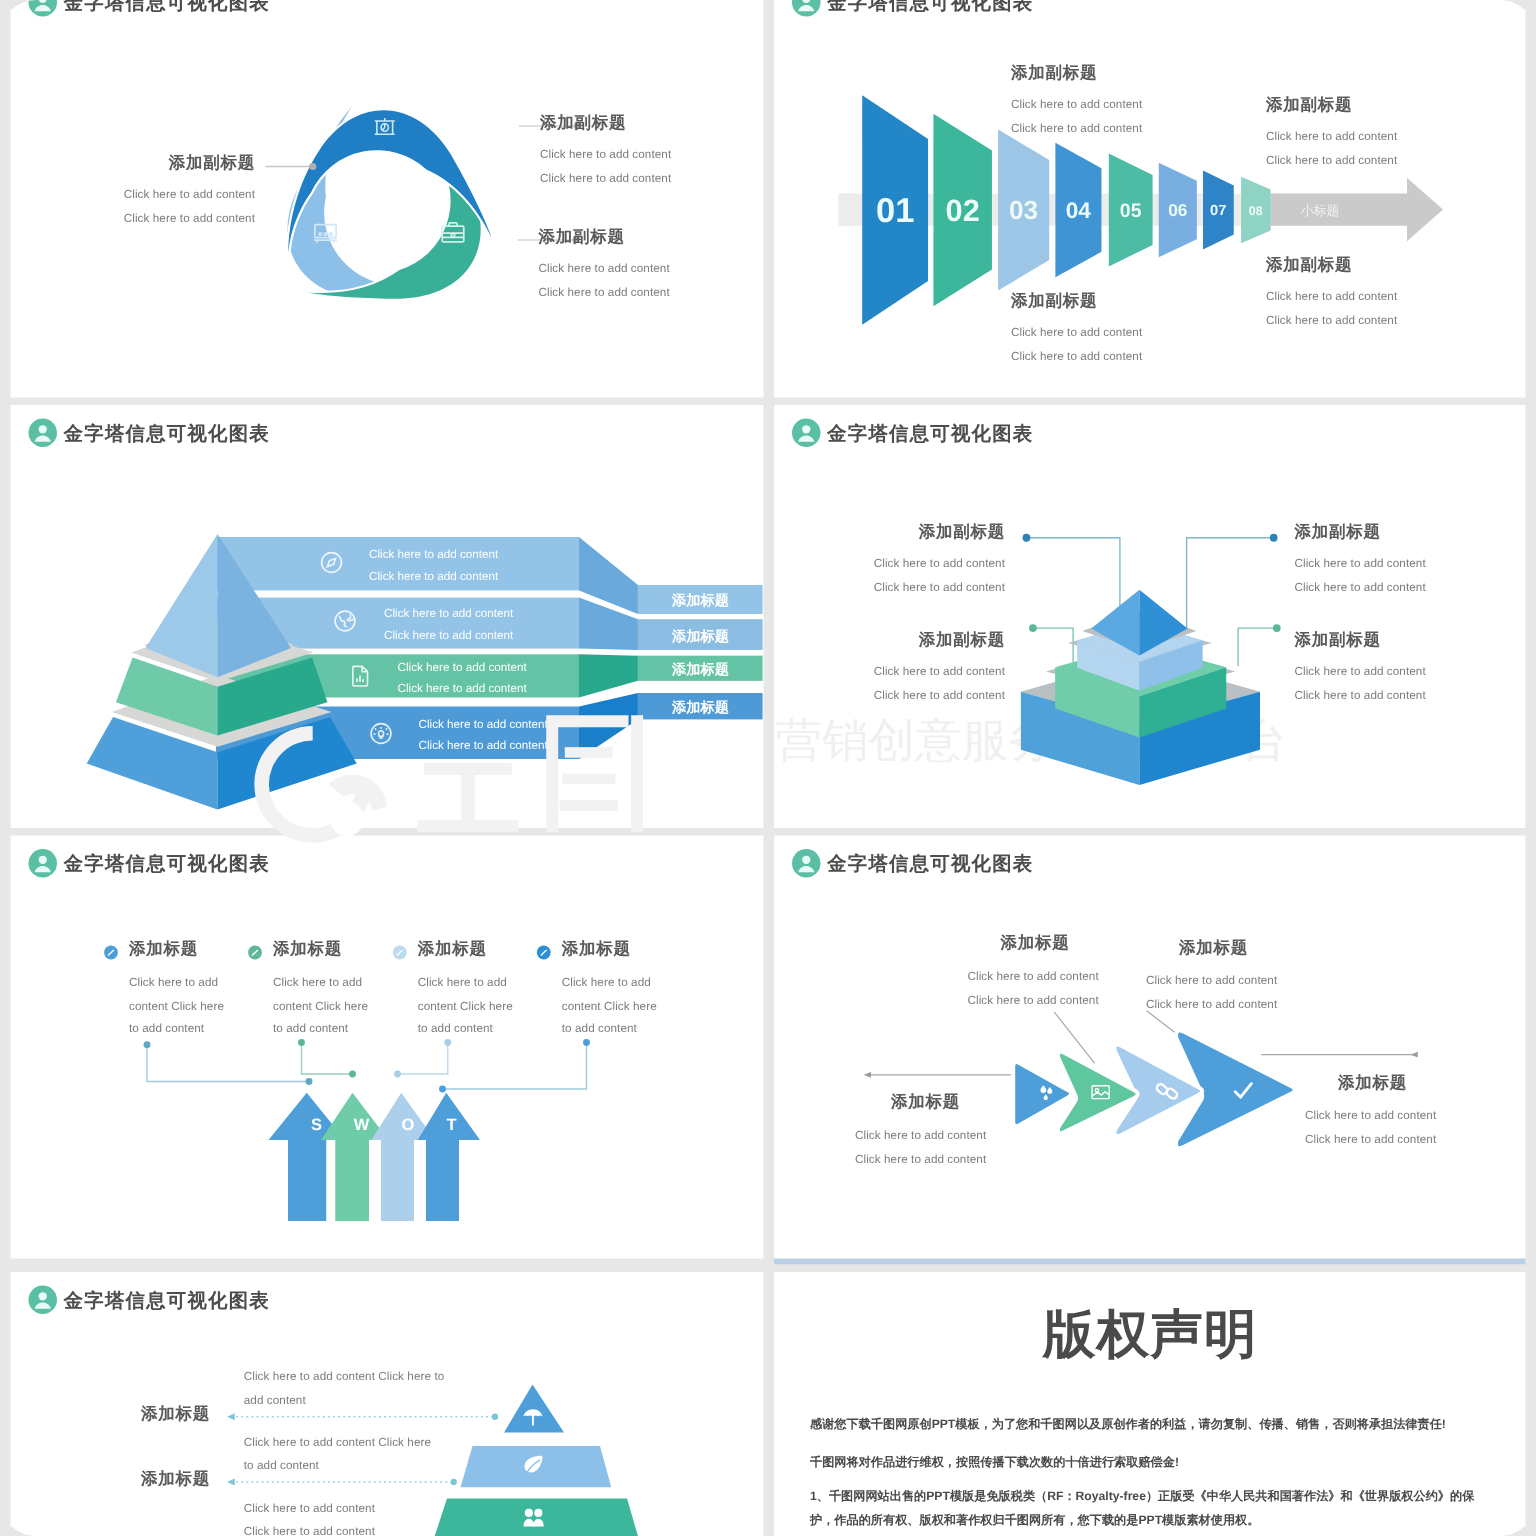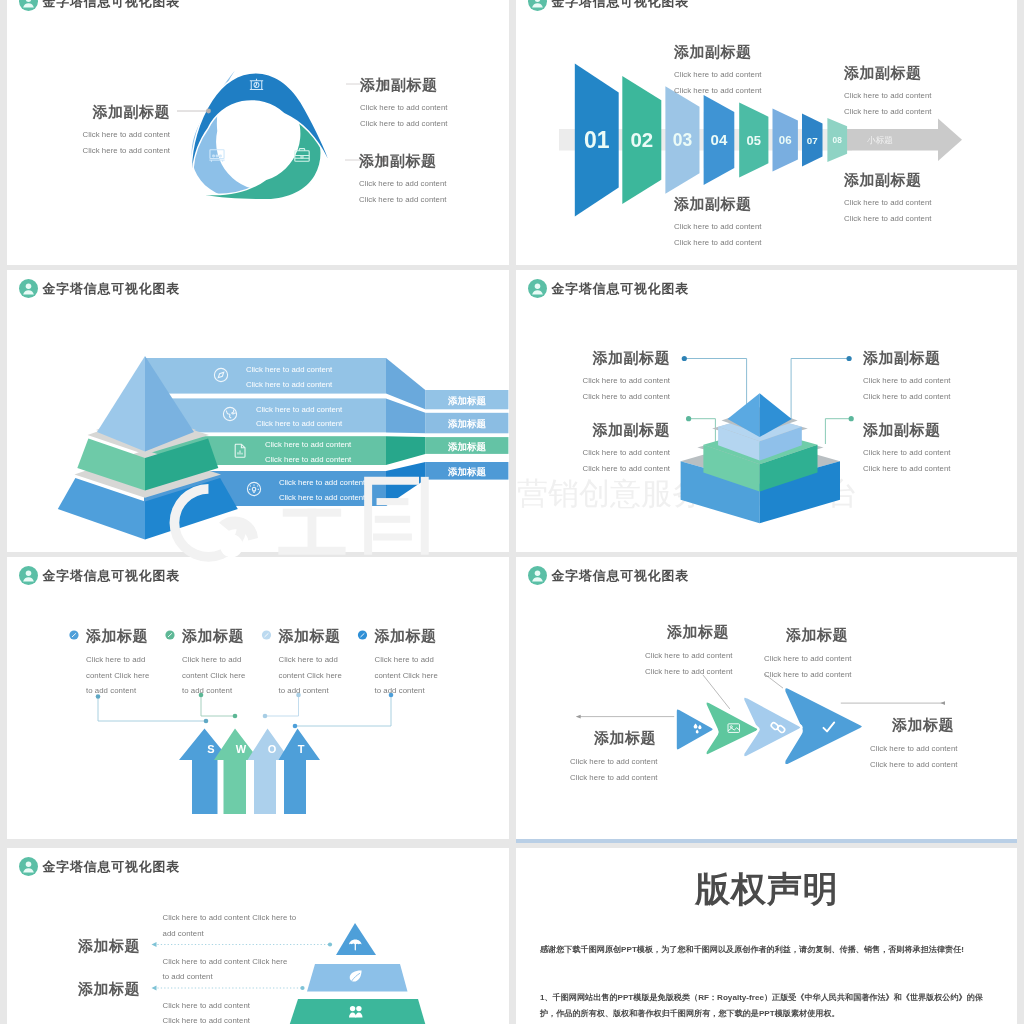--- a/index.html
+++ b/index.html
@@ -1,27 +1,27 @@
 <!DOCTYPE html>
 <html><head>
 <meta charset="utf-8">
 <style>
   html,body{margin:0;padding:0;}
   body{width:1024px;height:1024px;background:#e7e7e7;overflow:hidden;
        font-family:"Liberation Sans",sans-serif;}
-  .page{position:relative;width:1024px;height:1024px;overflow:hidden;}
+  .page{position:relative;width:1024px;height:1024px;overflow:hidden;border-radius:24px;}
   .grid{position:absolute;left:7px;top:-17px;display:grid;
         grid-template-columns:502px 501px;column-gap:7px;row-gap:5px;}
   .slide{background:#fff;position:relative;overflow:hidden;width:502px;height:282px;}
   .slide.c2{width:501px;}
   .slide-head{position:absolute;left:12px;top:9px;display:flex;align-items:center;gap:4.5px;}
   .head-icon{width:19px;height:19px;flex:0 0 auto;}
   .head-title{font-size:12.9px;color:#4d4d4d;font-weight:700;letter-spacing:.85px;line-height:19px;
               font-family:"Liberation Sans",sans-serif;}
-  .stitle{font-size:15px;font-weight:700;color:#5a5a5a;letter-spacing:.5px;white-space:nowrap;line-height:1.2;}
+  .stitle{font-size:11px;font-weight:700;color:#5a5a5a;letter-spacing:.5px;white-space:nowrap;line-height:1.2;}
   .sbody{font-size:7.8px;color:#7c7c7c;letter-spacing:.05px;white-space:nowrap;line-height:15.5px;}
   .abs{position:absolute;}
   .cp-heading{position:absolute;left:0;right:0;top:18px;text-align:center;font-size:35px;font-weight:700;color:#4a4a4a;letter-spacing:0.8px;text-indent:0.8px;}
   .cp-sub{position:absolute;left:0;right:0;top:61px;text-align:center;font-size:13px;font-weight:700;color:#4a4a4a;letter-spacing:0;}
   .cp-p{position:absolute;left:24px;width:452px;font-size:8.12px;font-weight:700;color:#4a4a4a;line-height:16.3px;letter-spacing:0;}
   .cp-p1{top:94px;} .cp-p2{top:118.5px;} .cp-p3{top:141.5px;}
   .wm-text{position:absolute;font-size:31px;color:#f0f0f0;letter-spacing:0;line-height:31px;
            pointer-events:none;white-space:nowrap;z-index:0;}
   .wm-logo{position:absolute;pointer-events:none;z-index:4;}
   svg{display:block;overflow:visible;}
@@ -538,20 +538,21 @@
     </div>
     <div class="abs" style="left:155.5px;top:149.5px">
       <div class="sbody">Click here to add content</div>
       <div class="sbody">Click here to add content</div>
     </div>
   </div>
 
   <div class="slide c2">
     <div class="cp-heading">版权声明</div>
     <div class="cp-p cp-p1">感谢您下载千图网原创PPT模板，为了您和千图网以及原创作者的利益，请勿复制、传播、销售，否则将承担法律责任!</div>
+    <div class="cp-p cp-p2">千图网将对作品进行维权，按照传播下载次数的十倍进行索取赔偿金!</div>
     <div class="cp-p cp-p3">1、千图网网站出售的PPT模版是免版税类（RF：Royalty-free）正版受《中华人民共和国著作法》和《世界版权公约》的保护，作品的所有权、版权和著作权归千图网所有，您下载的是PPT模版素材使用权。</div>
   </div>
 
   </div>
 
   <svg class="wm-logo" style="left:162px;top:468px" width="284" height="92" viewBox="0 0 320 104">
     <g fill="#f2f2f2">
       <path d="M52,18 A44,44 0 1 0 96,62 h-11 A33,33 0 1 1 52,29 Z"></path>
       <circle cx="78" cy="88" r="13" fill="#ffffff"></circle>
       <path d="M64,62 a26,26 0 0 1 44,17 l-11,3 a15,15 0 0 0 -22,-11 Z"></path>

